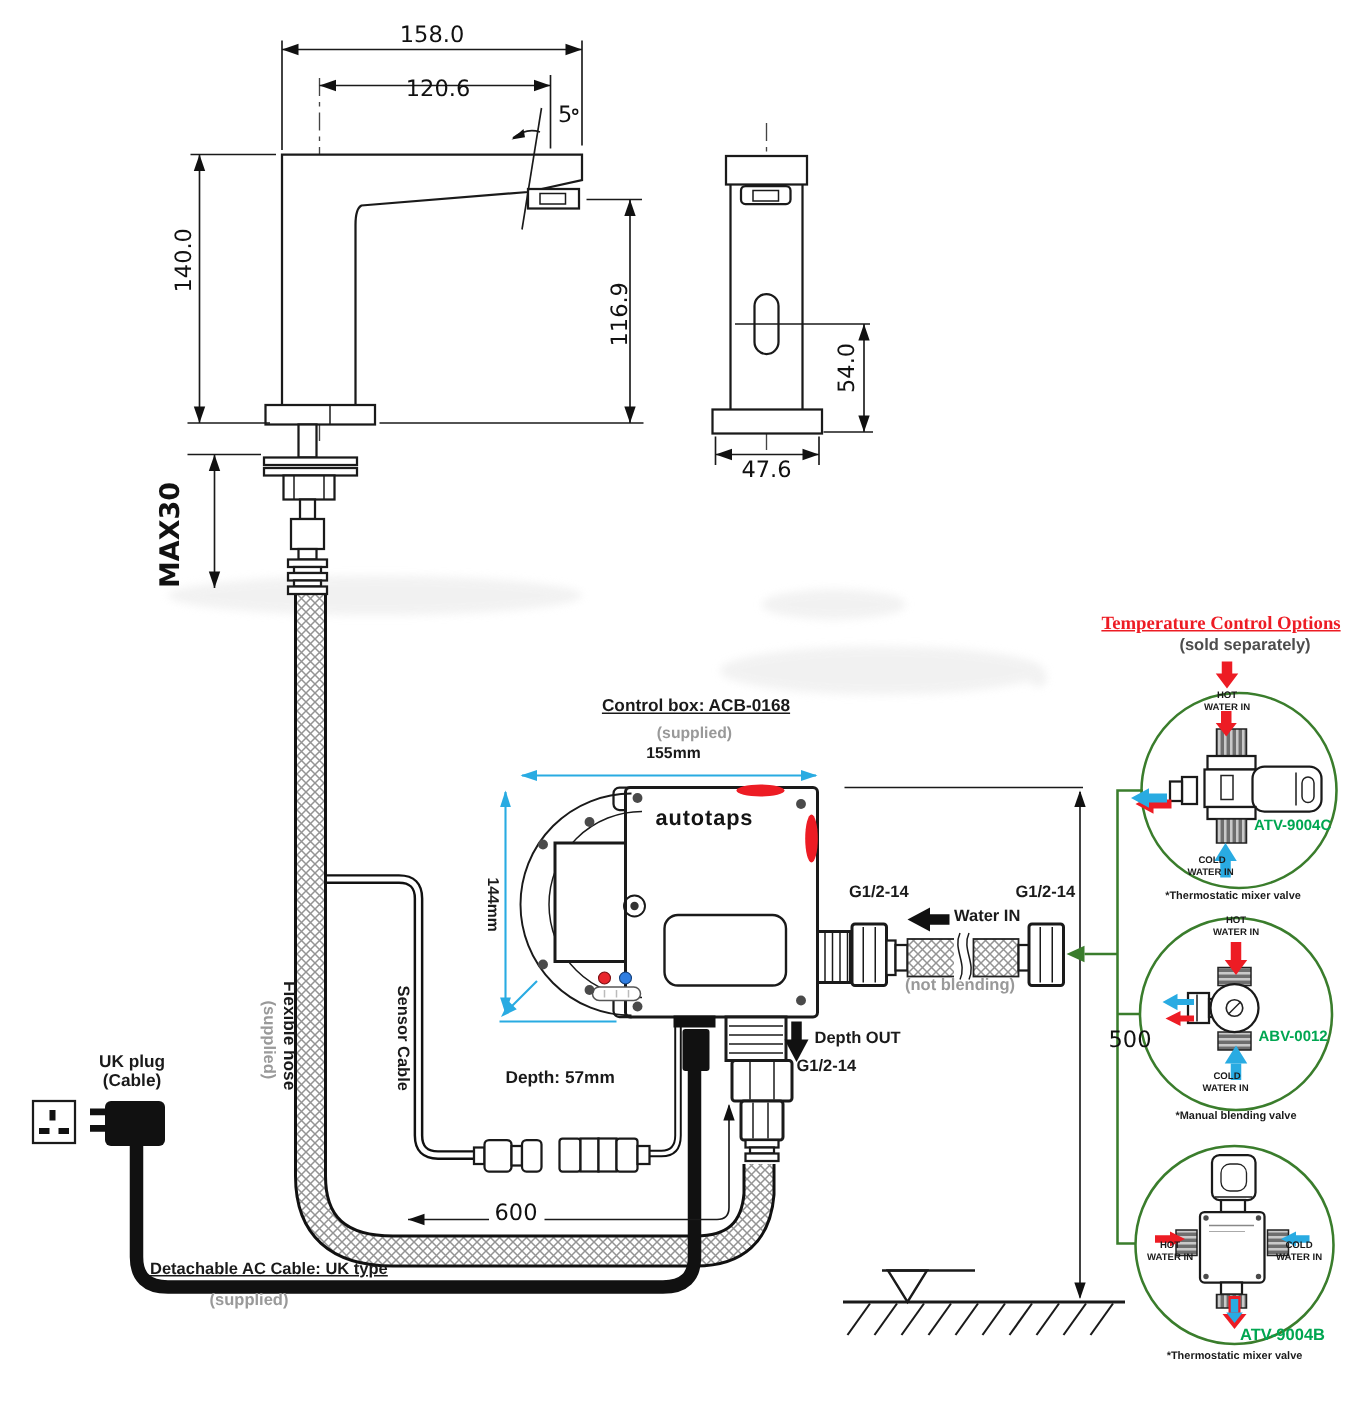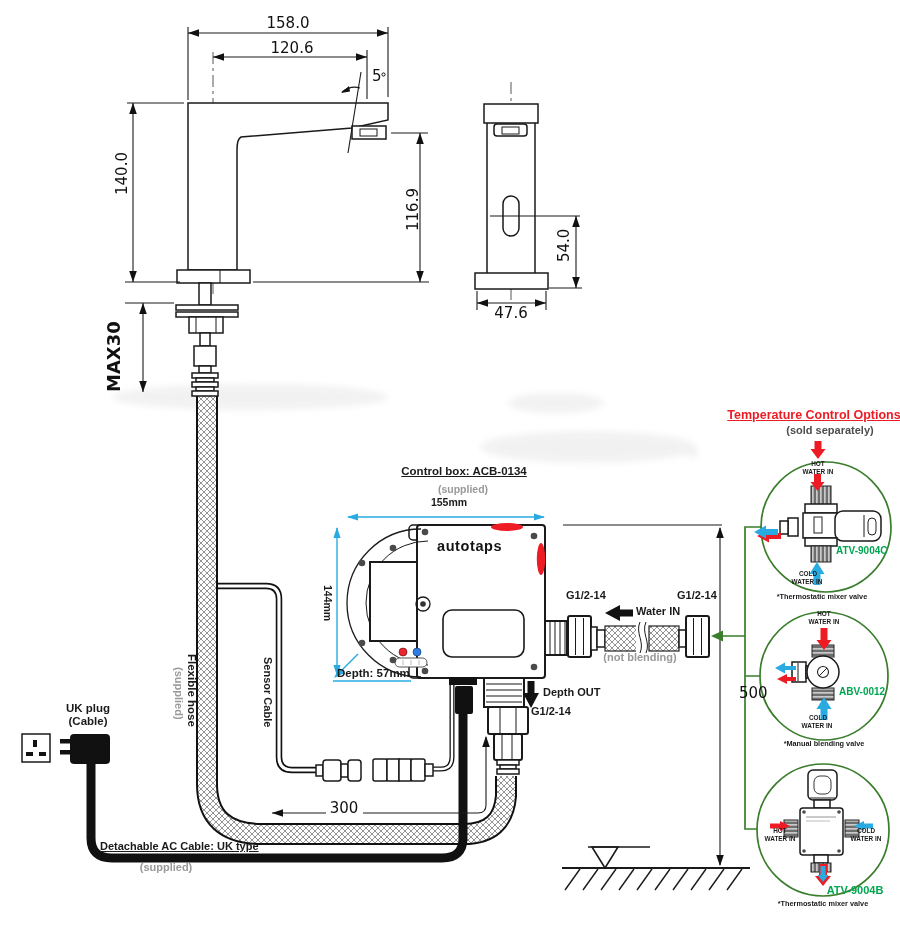--- a/index.html
+++ b/index.html
@@ -10,21 +10,21 @@
   .dim{font-family:"DejaVu Sans",sans-serif;font-size:15px;color:#111;}
   .dimbig{font-family:"DejaVu Sans",sans-serif;font-size:18px;font-weight:bold;color:#111;}
   .b{font-weight:bold;}
   .gray{color:#999;}
   .dgray{color:#4d4d4d;}
   .red{color:#ed1c24;}
   .und{text-decoration:underline;}
   .cx{transform:translateX(-50%);}
   .rU{transform:rotate(-90deg);transform-origin:0 0;}
   .rD{transform:rotate(90deg);transform-origin:0 0;}
-  .f10{font-size:10.5px;} .f11{font-size:11px;} .f115{font-size:11.5px;} .f125{font-size:12.5px;}
+  .f10{font-size:10.5px;} .f11{font-size:11px;} .f115{font-size:11.5px;} .f125{font-size:12.5px;font-family:Liberation Serif, serif;}
   .tiny{font-size:6.4px;font-weight:bold;letter-spacing:0;}
   .cap{font-size:7.3px;font-weight:bold;}
   .model{font-size:10px;font-weight:bold;color:#00a651;}
   .logo{font-size:14.5px;font-weight:800;letter-spacing:.6px;color:#141414;}
   
   .ln{stroke:#1a1a1a;stroke-width:1.3;fill:none;}
   .thin{stroke-width:1;}
   .d1{stroke:#1a1a1a;stroke-width:1.1;fill:none;}
   .wf{fill:#fff;stroke:#1a1a1a;stroke-width:1.5;}
   .wf2{fill:#fff;stroke:#1a1a1a;stroke-width:2;}
@@ -390,46 +390,46 @@
     <polygon points="854,826 864,821 864,831" class="cyf"></polygon>
     <rect x="864" y="823.5" width="9" height="5" class="cyf"></rect>
     <rect x="819" y="864" width="8" height="12" class="redf"></rect>
     <polygon points="823,886 815,876 831,876" class="redf"></polygon>
     <rect x="820.5" y="866" width="5" height="9" class="cyf"></rect>
     <polygon points="823,882 817.5,875 828.5,875" class="cyf"></polygon>
   </g>
 </svg>
 
 <span class="lbl dim cx" style="left:288px;top:16px">158.0</span>
-<span class="lbl dim cx" style="left:292px;top:41px">120.6</span>
+<span class="lbl dim cx" style="left:292px;top:52px">120.6</span>
 <span class="lbl dim" style="left:372px;top:69px">5</span>
 <span class="lbl dim rU" style="left:115px;top:195px">140.0</span>
 <span class="lbl dim rU" style="left:406px;top:231px">116.9</span>
 <span class="lbl dimbig rU" style="left:105px;top:392px">MAX30</span>
 
 <span class="lbl dim rU" style="left:557px;top:262px">54.0</span>
 <span class="lbl dim cx" style="left:511px;top:306px">47.6</span>
 
-<span class="lbl b und cx f115" style="left:464px;top:466px">Control box: ACB-0134</span>
+<span class="lbl b und cx f115" style="left:464px;top:466px">Control box: ACB-0168</span>
 <span class="lbl b gray cx f10" style="left:463px;top:484px">(supplied)</span>
 <span class="lbl b cx f10" style="left:449px;top:497px">155mm</span>
 <span class="lbl b rD f10" style="left:333px;top:585px">144mm</span>
-<span class="lbl b f115" style="left:337px;top:668px">Depth: 57mm</span>
+<span class="lbl b f115" style="left:337px;top:714px">Depth: 57mm</span>
 <span class="lbl logo" style="left:437px;top:539px">autotaps</span>
 
 <span class="lbl b f11" style="left:566px;top:590px">G1/2-14</span>
 <span class="lbl b f11" style="left:677px;top:590px">G1/2-14</span>
 <span class="lbl b f11" style="left:636px;top:606px">Water IN</span>
 <span class="lbl b gray cx f11" style="left:640px;top:652px">(not blending)</span>
 <span class="lbl b f11" style="left:543px;top:687px">Depth OUT</span>
 <span class="lbl b f11" style="left:531px;top:706px">G1/2-14</span>
 <span class="lbl b rD f11" style="left:273px;top:657px">Sensor Cable</span>
 <span class="lbl b rD f115" style="left:197px;top:654px">Flexible hose</span>
 <span class="lbl b gray rD f11" style="left:184px;top:667px">(supplied)</span>
-<span class="lbl dim cx" style="left:344px;top:801px">300</span>
+<span class="lbl dim cx" style="left:344px;top:801px">600</span>
 <span class="lbl dim" style="left:739px;top:686px">500</span>
 
 <span class="lbl b cx f115" style="left:88px;top:703px">UK plug</span>
 <span class="lbl b cx f115" style="left:88px;top:716px">(Cable)</span>
 <span class="lbl b und f11" style="left:100px;top:841px">Detachable AC Cable: UK type</span>
 <span class="lbl b gray cx f11" style="left:166px;top:862px">(supplied)</span>
 
 <span class="lbl b red und cx f125" style="left:814px;top:409px">Temperature Control Options</span>
 <span class="lbl b dgray cx f11" style="left:830px;top:425px">(sold separately)</span>
 

